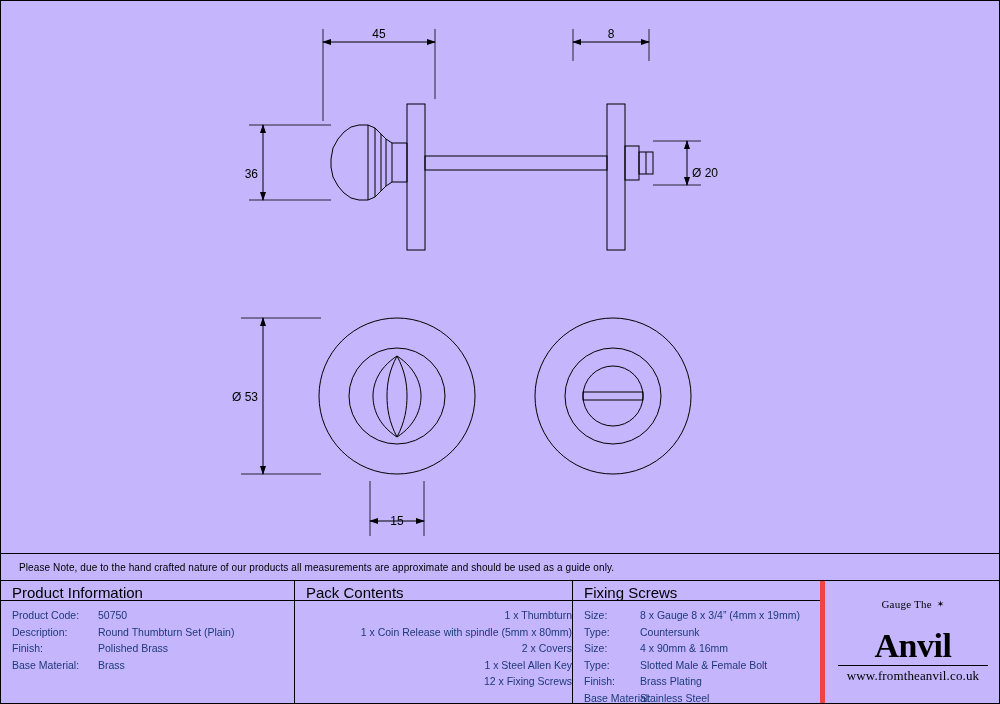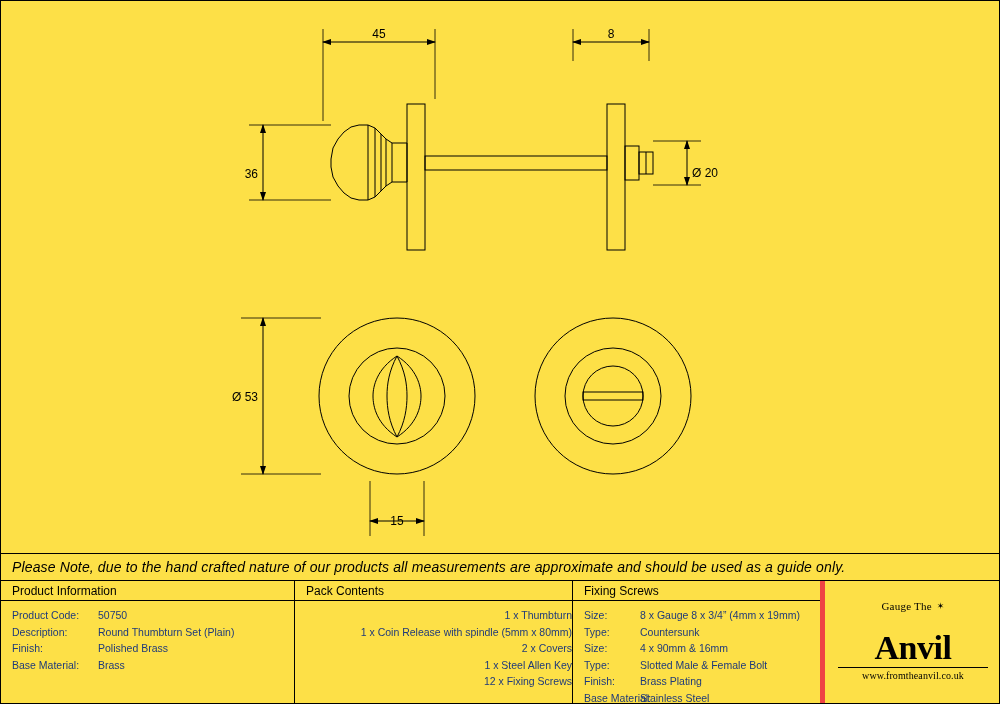--- a/index.html
+++ b/index.html
@@ -10,21 +10,21 @@
   body {
     font-family: "Liberation Sans", sans-serif;
     color: #000000;
   }
   #page {
     position: relative;
     width: 1000px;
     height: 704px;
     box-sizing: border-box;
     border: 1px solid #000000;
-    background: #fde047;
+    background: #c4b5fd;
     overflow: hidden;
   }
 
   
   #drawing {
     position: absolute;
     left: 0; top: 0;
     width: 1000px;
     height: 552px;
   }
@@ -37,25 +37,24 @@
     top: 552px;
     width: 1000px;
     height: 28px;
     border-top: 1px solid #000000;
     border-bottom: 1px solid #000000;
     box-sizing: border-box;
     display: flex;
     align-items: center;
   }
   #note-strip .note-text {
-    font-size: 14px;
-    padding-left: 11px;
+    font-size: 10px;
+    padding-left: 18px;
     color: #000000;
     letter-spacing: 0.01em;
-    font-style: italic;
   }
 
   
   #table {
     position: absolute;
     left: 0;
     top: 580px;
     width: 1000px;
     height: 123px;
     display: flex;
@@ -64,21 +63,21 @@
   .col {
     box-sizing: border-box;
     position: relative;
   }
   .col-product { width: 294px; border-right: 1px solid #000000; }
   .col-pack    { width: 278px; border-right: 1px solid #000000; }
   .col-fixing  { width: 252px; border-right: 5px solid #ef4444; }
   .col-logo    { width: 176px; }
 
   .col-header {
-    font-size: 12px;
+    font-size: 15px;
     color: #000000;
     padding: 3px 0 3px 11px;
     border-bottom: 1px solid #000000;
     height: 20px;
     box-sizing: border-box;
     white-space: nowrap;
   }
   .col-body {
     padding: 6px 0 0 11px;
     font-size: 10.5px;
@@ -117,21 +116,21 @@
   .logo-main {
     font-family: "Liberation Serif", serif;
     font-size: 34px;
     font-weight: bold;
     letter-spacing: -0.5px;
     margin-top: 19px;
     text-align: center;
   }
   .logo-url {
     font-family: "Liberation Serif", serif;
-    font-size: 10px;
+    font-size: 13px;
     margin-top: 3px;
     letter-spacing: 0.01em;
   }
   .logo-rule {
     height: 1px;
     background: #000000;
     width: 150px;
     margin: 2px auto 0 auto;
   }
 </style>

